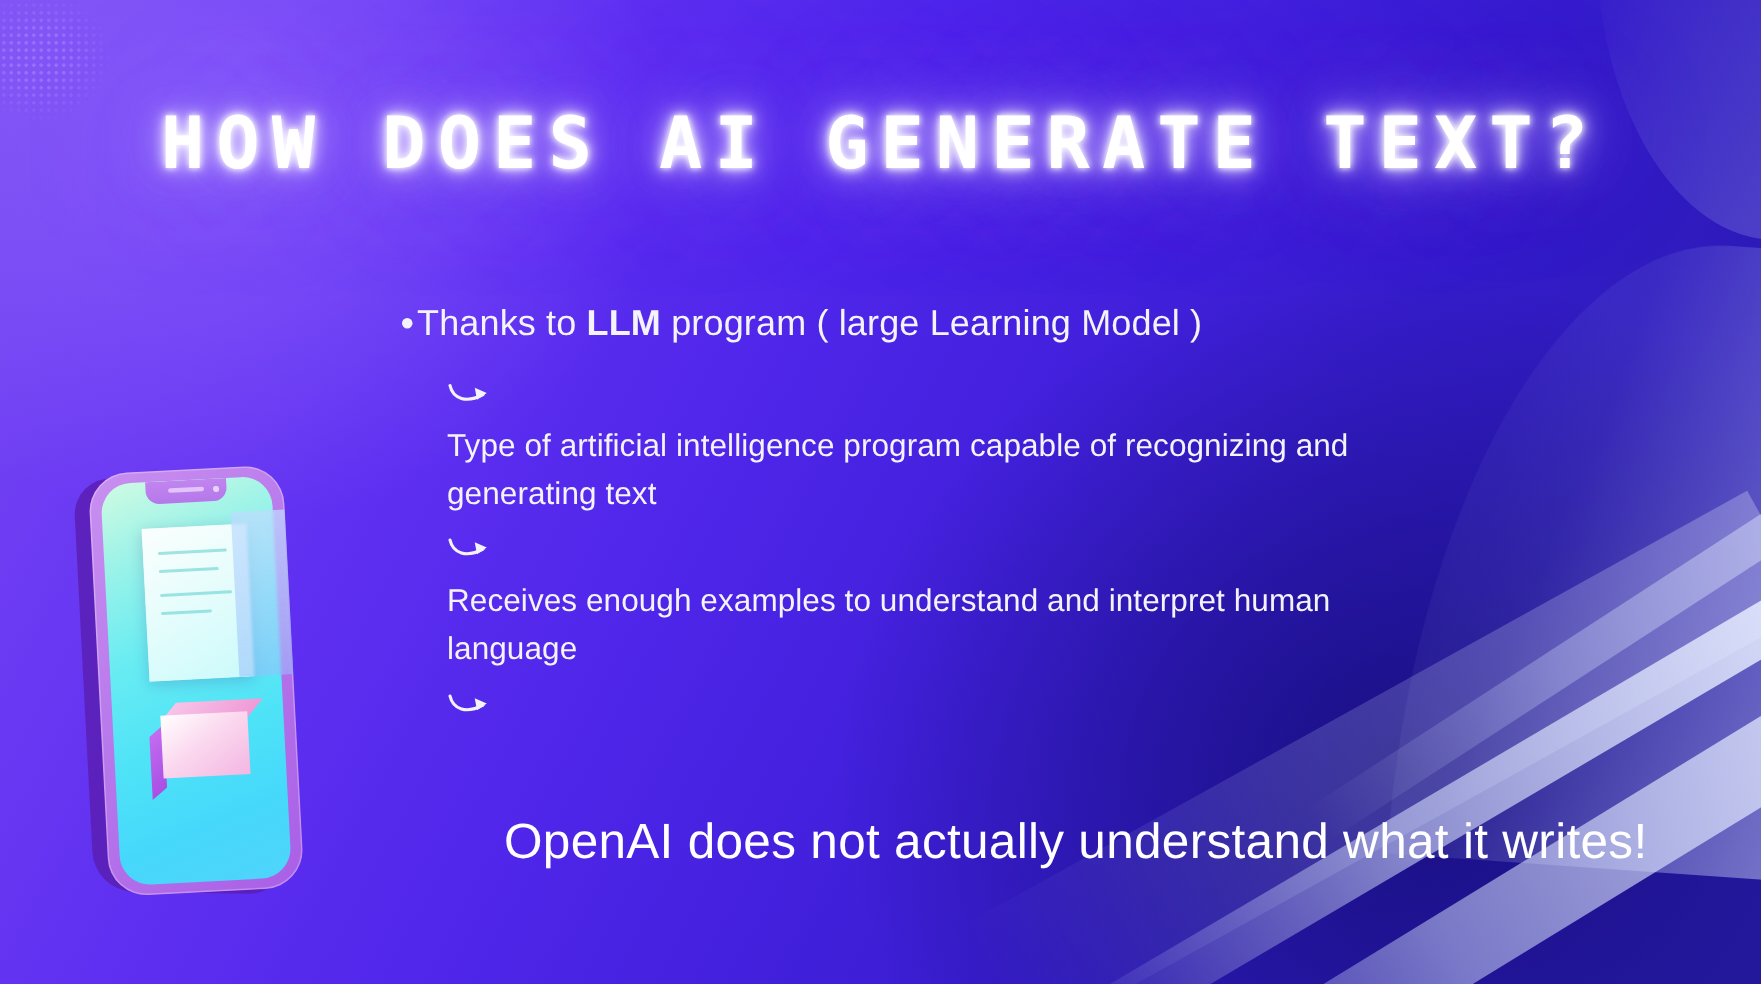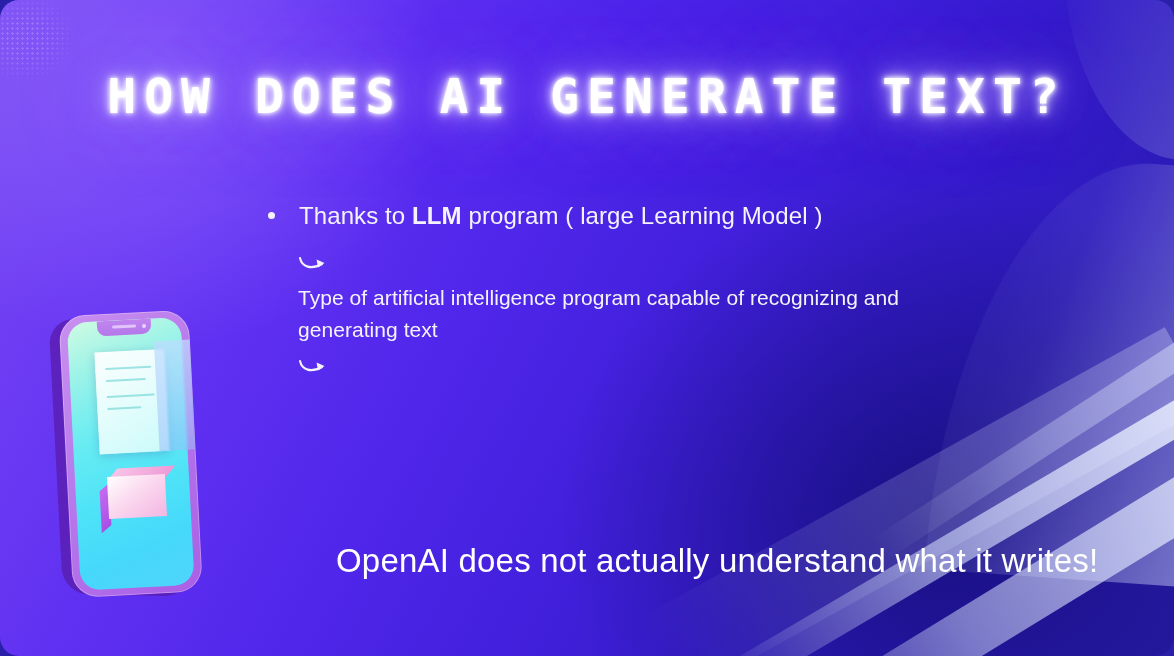--- a/index.html
+++ b/index.html
@@ -18,21 +18,20 @@
     background:
       linear-gradient(118deg,
         #7b4df2 0%,
         #6c3bf3 14%,
         #5e2ff1 28%,
         #4f26ea 42%,
         #4220dc 56%,
         #351ccb 70%,
         #2c1ab8 84%,
         #271aa6 100%);
-    border-radius: 19px;
   }
 
   
   .bg-layer { position:absolute; pointer-events:none; }
 
   
   .glow-tl {
     left:-160px; top:-200px; width:620px; height:560px;
     background:radial-gradient(ellipse at center, rgba(150,110,255,.55) 0%, rgba(140,100,255,0) 68%);
   }
@@ -91,21 +90,21 @@
       0 0 58px #8a63ff,
       0 0 86px rgba(138,99,255,.75);
   }
 
   
   #content {
     position:absolute; left:268px; top:200px; width:800px;
     color:#f4f3fb;
   }
   .lead {
-    display:flex; align-items:flex-start; gap:24px;
+    display:flex; align-items:flex-start; gap:3px;
     font-size:24px; line-height:1.32;
     letter-spacing:.1px;
     margin-bottom:12px;
   }
   .lead .dot {
     flex:0 0 auto; width:7px; height:7px; border-radius:50%;
     background:#f4f3fb; margin-top:12px;
   }
   .lead b { font-weight:bold; }
 
@@ -234,20 +233,29 @@
         </span>
         <span class="txt">Type of artificial intelligence program capable of recognizing and generating text</span>
       </li>
       <li class="subitem">
         <span class="arrow">
           <svg viewBox="0 0 34 22" width="34" height="22" fill="none" xmlns="http://www.w3.org/2000/svg">
             <path d="M2 7 C4 16, 13 19, 24 13" stroke="#f4f3fb" stroke-width="2.1" stroke-linecap="round"></path>
             <path d="M18.5 8.5 L26.5 12 L20 16.5" fill="#f4f3fb"></path>
           </svg>
         </span>
+        <span class="txt">Receives enough examples to understand and interpret human language</span>
+      </li>
+      <li class="subitem">
+        <span class="arrow">
+          <svg viewBox="0 0 34 22" width="34" height="22" fill="none" xmlns="http://www.w3.org/2000/svg">
+            <path d="M2 7 C4 16, 13 19, 24 13" stroke="#f4f3fb" stroke-width="2.1" stroke-linecap="round"></path>
+            <path d="M18.5 8.5 L26.5 12 L20 16.5" fill="#f4f3fb"></path>
+          </svg>
+        </span>
       </li>
     </ul>
   </div>
 
   <div id="closing">OpenAI does not actually understand what it writes!</div>
 
   <div id="phone-wrap">
     <div class="ph-shadow"></div>
     <div class="ph-body"></div>
     <div class="ph-screen">

